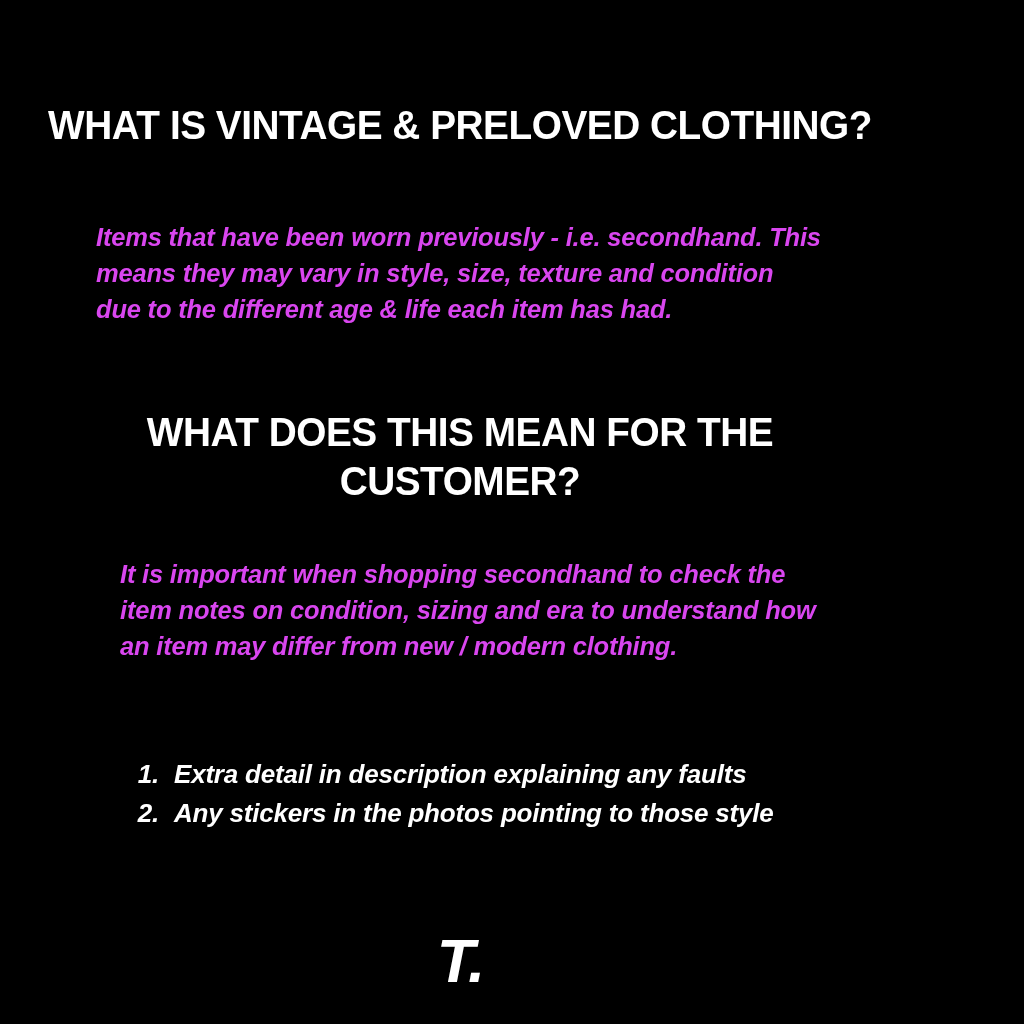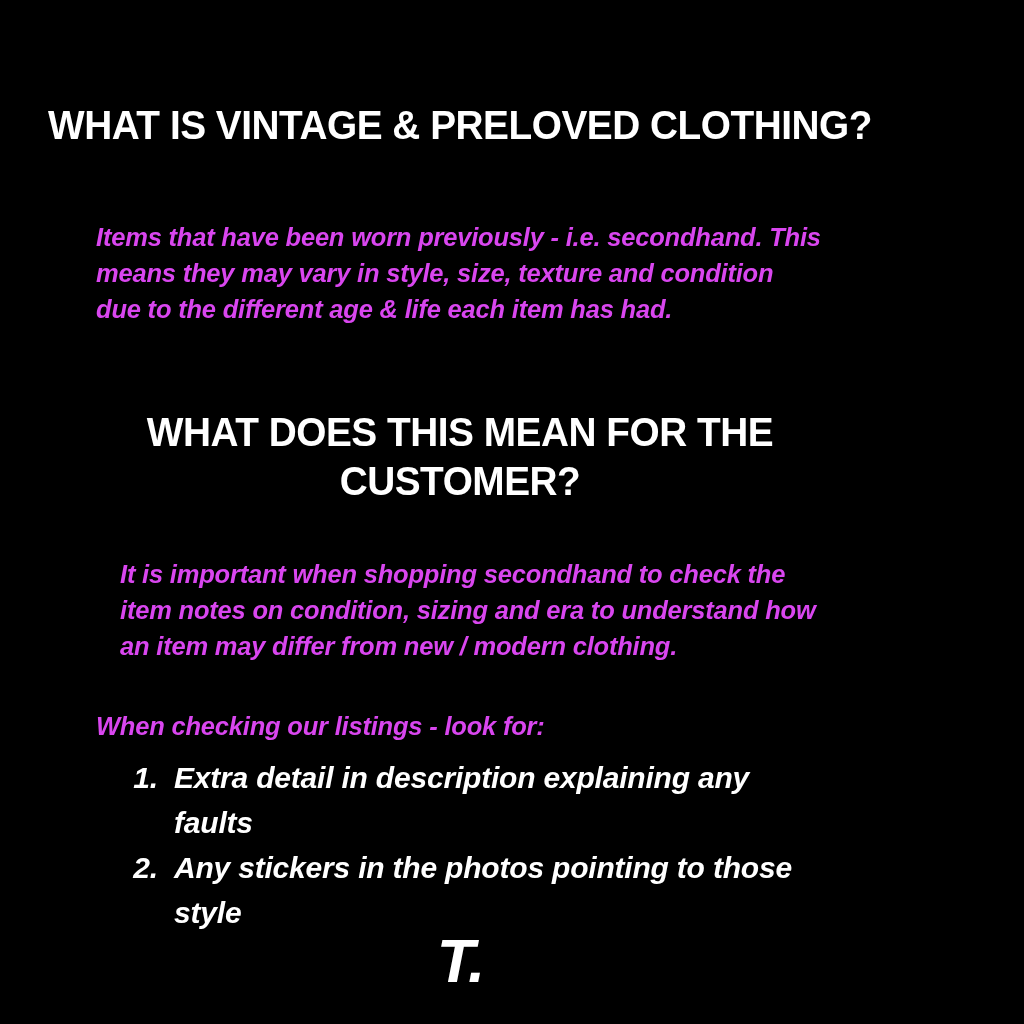--- a/index.html
+++ b/index.html
@@ -74,21 +74,21 @@
   
   .points {
     position: absolute;
     left: 120px;
     right: 100px;
     top: 755px;
     margin: 0;
     padding-left: 46px;
     font-style: italic;
     font-weight: 700;
-    font-size: 30px;
+    font-size: 26px;
     line-height: 1.5;
     letter-spacing: -0.2px;
     color: #ffffff;
   }
   .points li {
     padding-left: 8px;
   }
 
   
   .logo {
@@ -111,21 +111,20 @@
 <div class="page">
 
   <h1 class="h-main" id="title-1">WHAT IS VINTAGE &amp; PRELOVED CLOTHING?</h1>
 
   <p class="body-text" id="para-1">Items that have been worn previously - i.e. secondhand. This means they may vary in style, size, texture and condition due to the different age &amp; life each item has had.</p>
 
   <h2 class="h-main" id="title-2">WHAT DOES THIS MEAN FOR THE CUSTOMER?</h2>
 
   <p class="body-text" id="para-2">It is important when shopping secondhand to check the item notes on condition, sizing and era to understand how an item may differ from new / modern clothing.</p>
 
-  <p class="body-text" id="para-3">When checking our listings - look for:</p>
 
   <ol class="points">
     <li>Extra detail in description explaining any faults</li>
     <li>Any stickers in the photos pointing to those style</li>
   </ol>
 
   <div class="logo">T.</div>
 
 </div>
 

